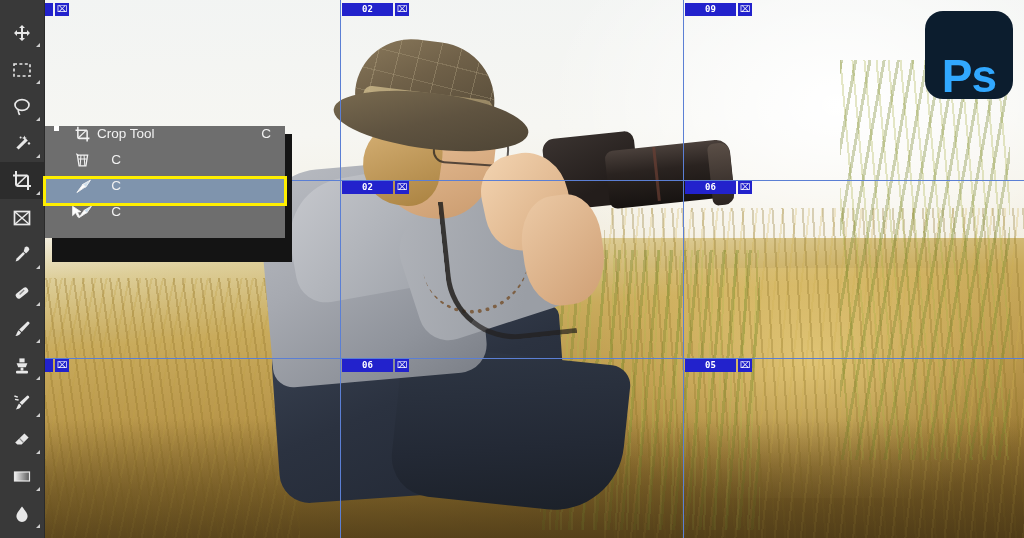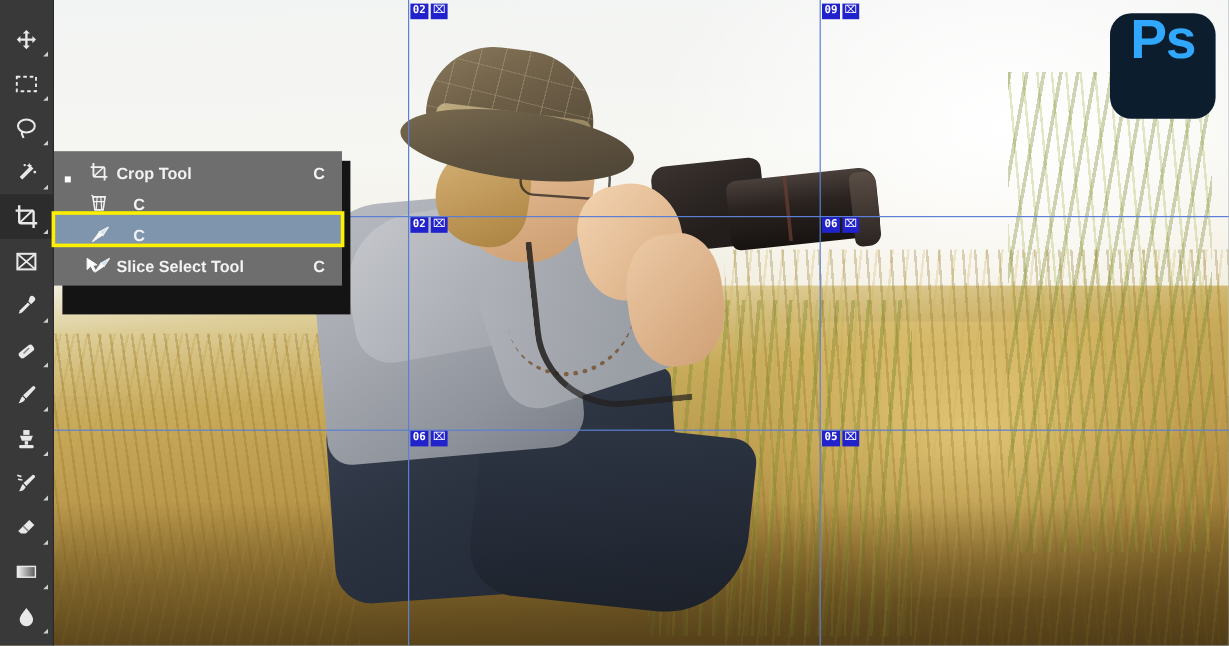--- a/index.html
+++ b/index.html
@@ -174,21 +174,21 @@
   
   .guide-v{position:absolute;top:0;width:1px;height:538px;background:#5b7fd4;}
   .guide-h{position:absolute;left:0;height:1px;width:1024px;background:#5b7fd4;}
   .slice-badge{
     position:absolute;display:flex;align-items:center;gap:2px;
     padding:0;height:13px;font-size:0;line-height:0;
   }
   .slice-badge .num{
     background:#2222cc;color:#ffffff;
     font-family:"DejaVu Sans Mono", monospace;
-    font-size:9px;line-height:13px;padding:0 2px;letter-spacing:0;
+    font-size:9px;line-height:13px;padding:0 20px;letter-spacing:0;
     font-weight:700;
   }
   .slice-badge .sym{
     background:#2222cc;color:#ffffff;
     font-size:9px;line-height:13px;padding:0 2px;
     font-family:"DejaVu Sans", sans-serif;
   }
 
   
   .toolbar{
@@ -211,22 +211,22 @@
   
   .flyout-shadow{
     position:absolute;left:52px;top:134px;width:240px;height:128px;
     background:#141414;
   }
   .flyout{
     position:absolute;left:45px;top:126px;width:240px;height:112px;
     background:#6e6e6e;
   }
   .menu-item{
-    position:relative;height:26px;display:flex;align-items:flex-end;
-    color:#f2f2f2;font-size:13.5px;font-weight:bold;
+    position:relative;height:26px;display:flex;align-items:flex-start;
+    color:#f2f2f2;font-size:13.5px;
   }
   .menu-item .bullet{
     width:22px;display:flex;align-items:center;justify-content:center;
   }
   .menu-item .bullet i{
     display:block;width:5px;height:5px;background:#ffffff;
   }
   .menu-item .mi-icon{
     width:30px;display:flex;align-items:center;justify-content:center;
   }
@@ -238,21 +238,21 @@
     background:#7f94ad;
     outline:3px solid #ffef00;outline-offset:-1px;
     z-index:3;
   }
 
   
   .ps-logo{
     position:absolute;right:11px;top:11px;width:88px;height:88px;
     background:#0c1d2e;border-radius:18px;
     box-shadow:0 0 0 1px rgba(255,255,255,0.08);
-    display:flex;align-items:flex-start;justify-content:center;
+    display:flex;align-items:flex-end;justify-content:center;
   }
   .ps-logo span{
     color:#31a8ff;font-family:"Liberation Sans", sans-serif;
     font-size:46px;font-weight:700;letter-spacing:-1px;line-height:1;
     margin-top:-2px;
   }
 </style>
 </head>
 <body>
 
@@ -505,21 +505,20 @@
       </div>
       <div class="menu-item">
         <span class="bullet"></span>
         <span class="mi-icon">
           <svg width="22" height="17" viewBox="0 0 28 20">
             <path d="M2 2 L2 14 L6 10.4 L9 16 L11 15 L8.2 9.6 L12.6 9 Z" fill="#ffffff" stroke="#f2f2f2" stroke-width="1"></path>
             <path d="M26 2 L16.4 7.4 L20 10.8 Z" fill="#cfe0ee" stroke="#f2f2f2" stroke-width="1.1"></path>
             <path d="M16.8 7.2 L19.8 10.4 L10 16.8 Z" fill="#ffffff" stroke="#f2f2f2" stroke-width="1.1"></path>
           </svg>
         </span>
-        <span class="mi-label">Slice Select Tool</span>
         <span class="mi-key">C</span>
       </div>
     </div>
 
   <div class="ps-logo">
     <span>Ps</span>
   </div>
 
 </div>
 

